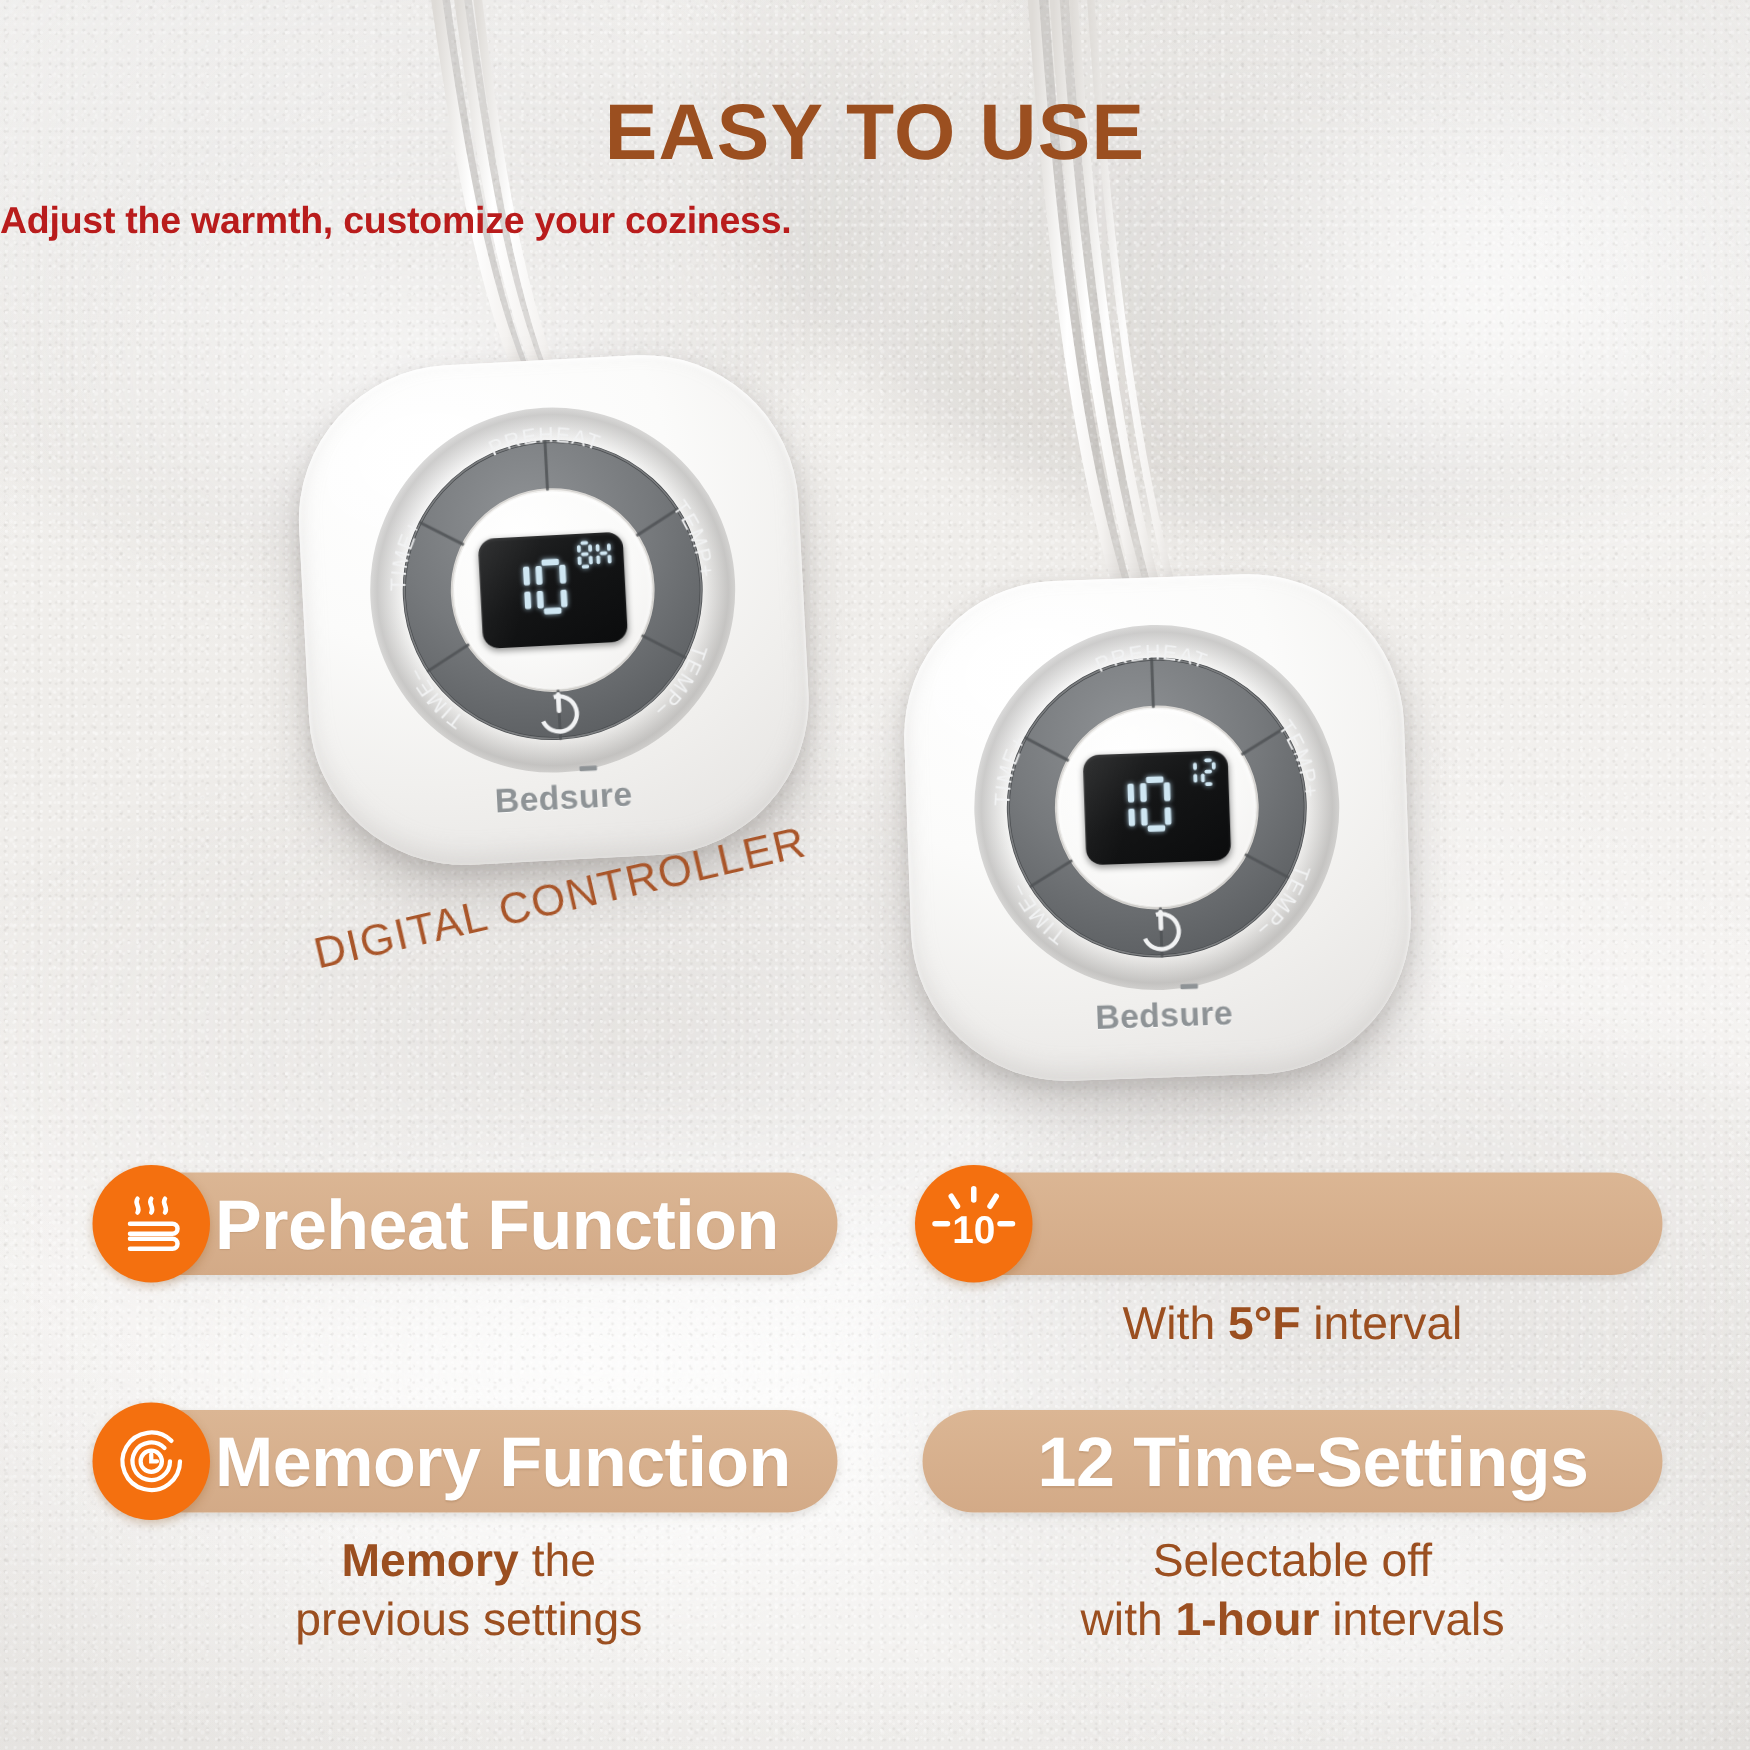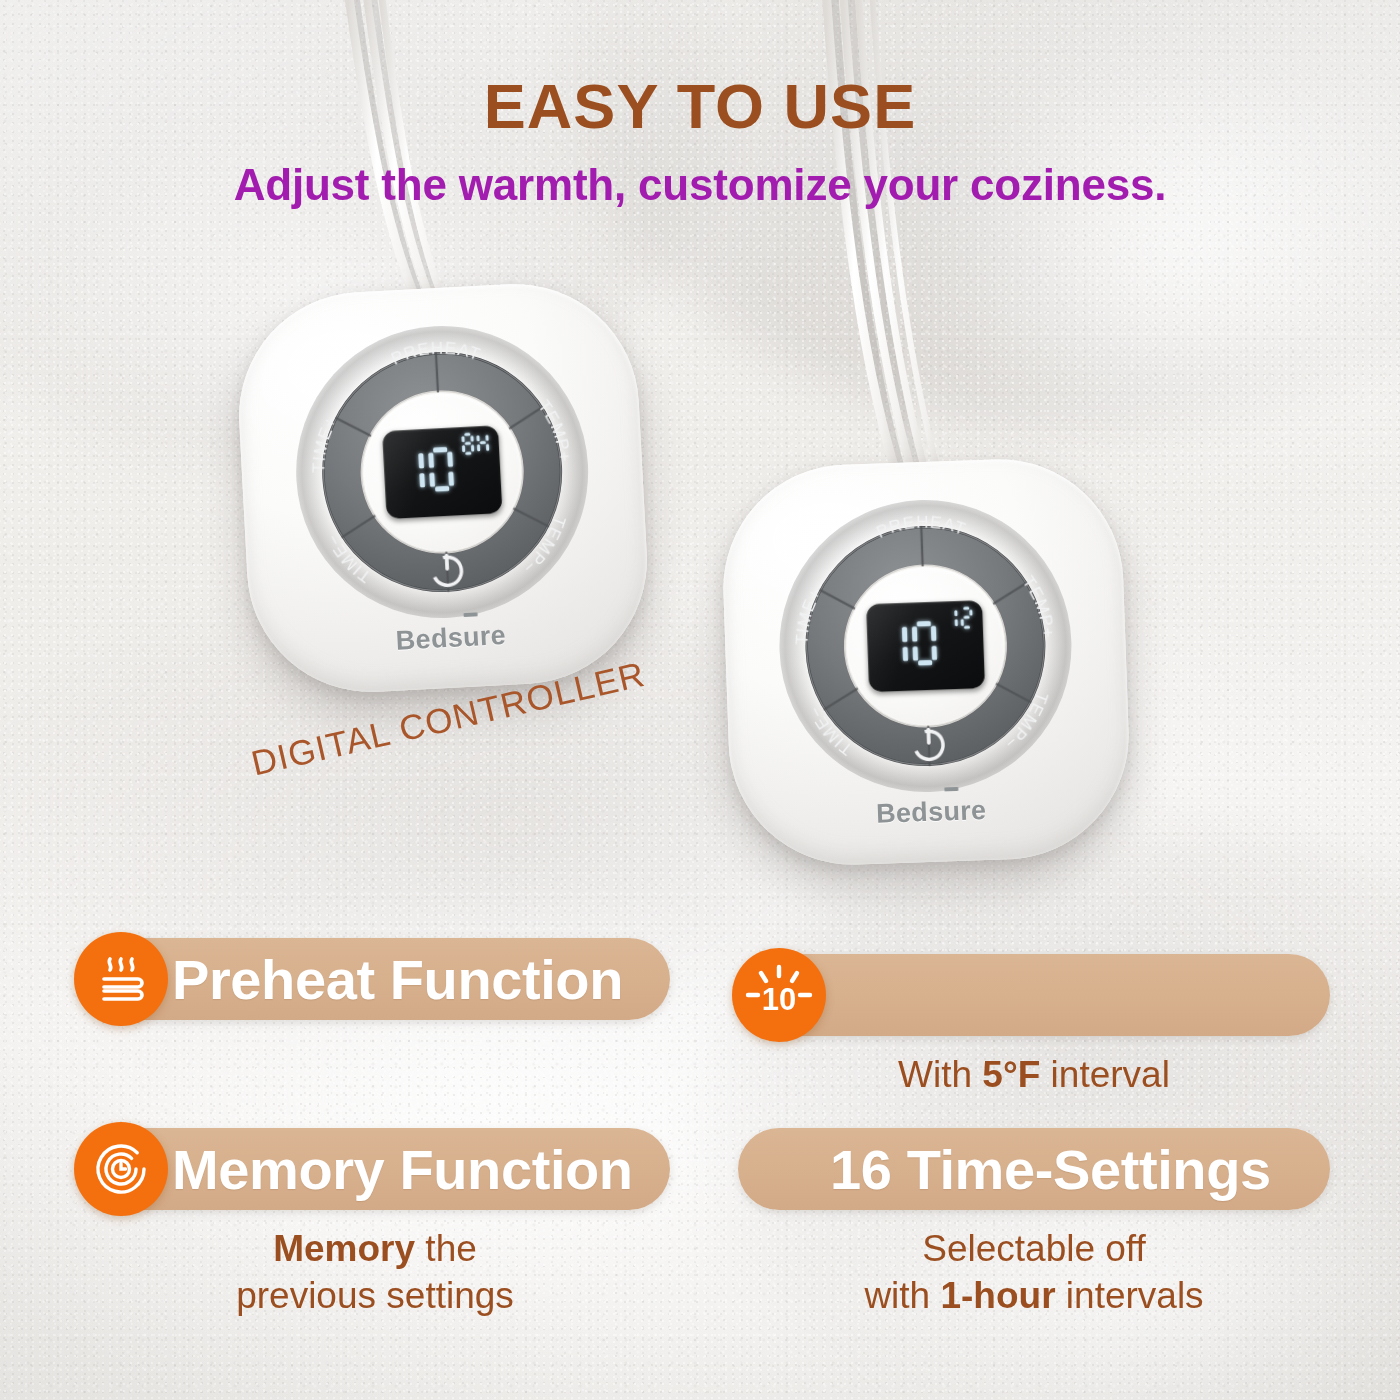--- a/index.html
+++ b/index.html
@@ -84,23 +84,23 @@
   
   .headline{
     position:absolute; left:0; right:0; top:70px;
     text-align:center;
     font-size:63px; font-weight:700; letter-spacing:1px;
     color:#9b4f20;
     font-family:"Liberation Sans", sans-serif;
   }
   .subhead{
     position:absolute; left:0; right:0; top:160px;
-    text-align:center;
-    font-size:44px; font-weight:700;
-    color:#a21caf;
+    text-align:left;
+    font-size:30px; font-weight:700;
+    color:#b91c1c;
     letter-spacing:-0.2px;
   }
   .digital-label{
     position:absolute;
     left:252px; top:744px;
     font-size:35px; font-weight:400; letter-spacing:1.2px;
     color:#a9562a;
     transform:rotate(-13deg);
     transform-origin:left center;
     white-space:nowrap;
@@ -469,21 +469,21 @@
               <path d="M42,22 C45,18 39,15 42,11"></path>
               <path d="M14,31 H48 a4,4 0 0 1 0,8 H14"></path>
               <path d="M14,43 H48 a4,4 0 0 1 0,8 H14"></path>
             </g>
           </svg>
         </div>
         <span class="label">Preheat Function</span>
       </div>
     </div>
 
-    <div class="frow" style="left:738px; top:16px; width:592px;">
+    <div class="frow" style="left:738px; top:0; width:592px;">
       <div class="pill">
         <div class="icon-badge">
           <svg width="78" height="78" viewBox="0 0 78 78">
             <g stroke="#ffffff" stroke-width="4.4" stroke-linecap="round">
               <line x1="39" y1="11" x2="39" y2="20"></line>
               <line x1="21" y1="17" x2="26" y2="25"></line>
               <line x1="57" y1="17" x2="52" y2="25"></line>
               <line x1="8" y1="39" x2="18" y2="39"></line>
               <line x1="70" y1="39" x2="60" y2="39"></line>
             </g>
@@ -506,19 +506,19 @@
             </g>
           </svg>
         </div>
         <span class="label">Memory Function</span>
       </div>
       <div class="caption"><b>Memory</b> the<br>previous settings</div>
     </div>
 
     <div class="frow" style="left:738px; top:190px; width:592px;">
       <div class="pill">
-        <span class="label">16 Time-Settings</span>
+        <span class="label">12 Time-Settings</span>
       </div>
       <div class="caption">Selectable off<br>with <b>1-hour</b> intervals</div>
     </div>
 
   </div>
 </div>
 
 </body></html>

